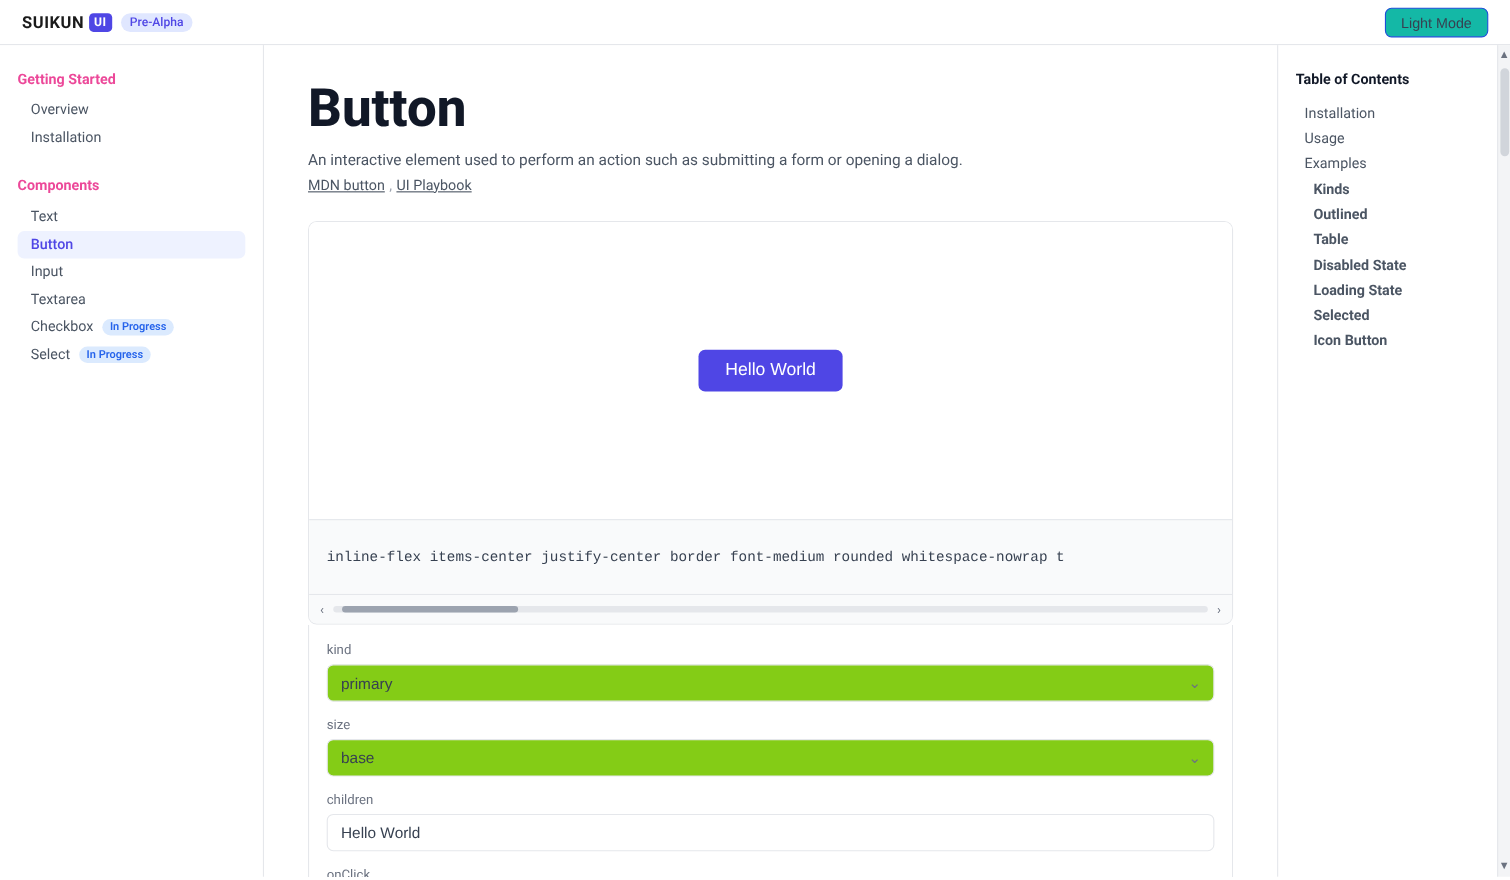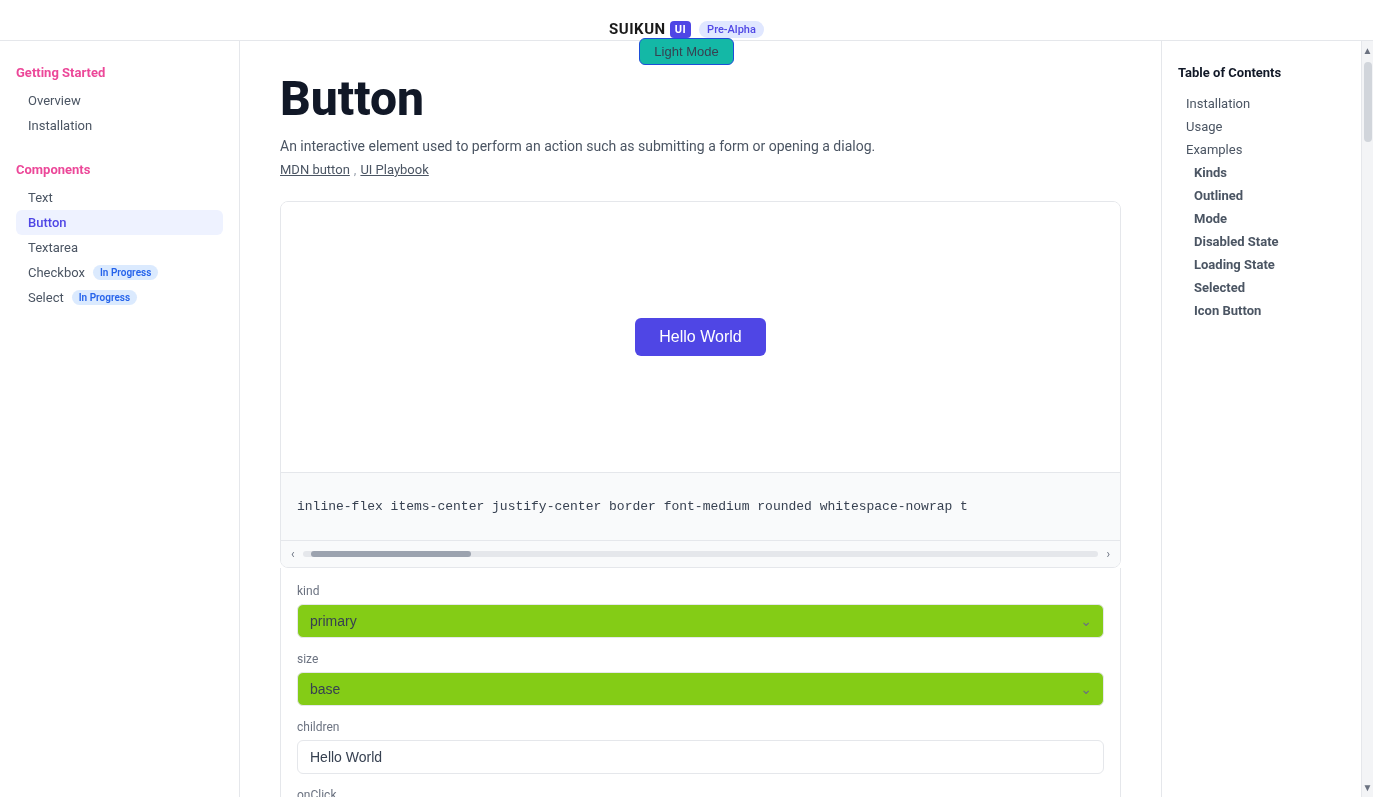--- a/index.html
+++ b/index.html
@@ -13,21 +13,20 @@
     }
 
     
     .header {
       display: flex;
       align-items: center;
       justify-content: space-between;
       padding: 20px 20px;
       border-bottom: 1px solid #e5e7eb;
       height: 28px;
-      flex-direction: column;
     }
     .header-left {
       display: flex;
       align-items: center;
       gap: 8px;
     }
     .logo {
       display: flex;
       align-items: center;
       gap: 4px;
@@ -325,20 +324,23 @@
         <span>Installation</span>
       </div>
     </div>
     <div class="sidebar-section">
       <div class="sidebar-section-title">Components</div>
       <div class="sidebar-item">
         <span>Text</span>
       </div>
       <div class="sidebar-item active">
         <span>Button</span>
+      </div>
+      <div class="sidebar-item">
+        <span>Input</span>
       </div>
       <div class="sidebar-item">
         <span>Textarea</span>
       </div>
       <div class="sidebar-item">
         <span>Checkbox</span>
         <span class="badge badge-in-progress">In Progress</span>
       </div>
       <div class="sidebar-item">
         <span>Select</span>
@@ -407,21 +409,21 @@
     </div>
   </main>
 
   <aside class="toc">
     <div class="toc-title">Table of Contents</div>
     <div class="toc-item">Installation</div>
     <div class="toc-item">Usage</div>
     <div class="toc-item">Examples</div>
     <div class="toc-item sub">Kinds</div>
     <div class="toc-item sub">Outlined</div>
-    <div class="toc-item sub">Mode</div>
+    <div class="toc-item sub">Table</div>
     <div class="toc-item sub">Disabled State</div>
     <div class="toc-item sub">Loading State</div>
     <div class="toc-item sub">Selected</div>
     <div class="toc-item sub">Icon Button</div>
   </aside>
 
   <div class="right-scrollbar">
     <button class="scroll-arrow-btn">▲</button>
     <div class="right-scrollbar-thumb"></div>
     <button class="scroll-arrow-btn" style="margin-top:auto;">▼</button>

